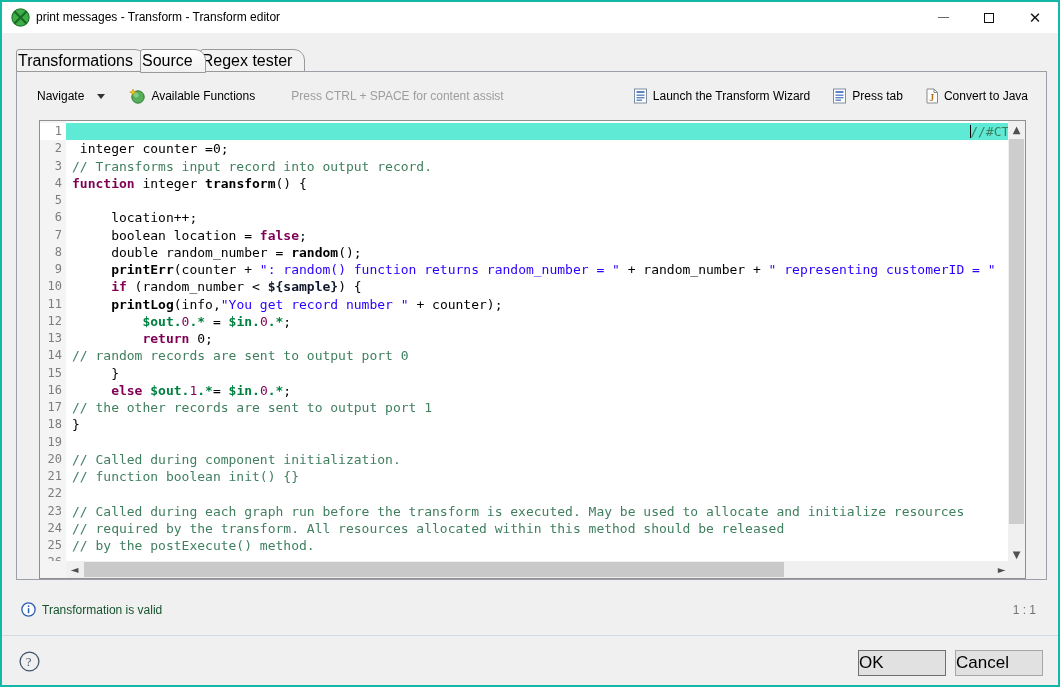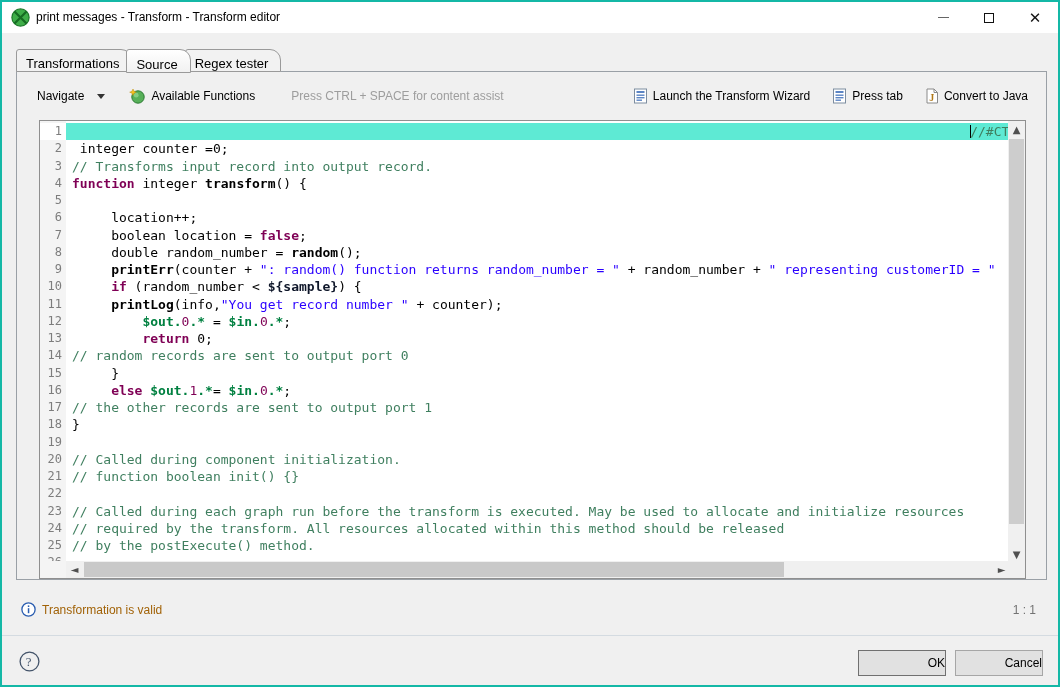--- a/index.html
+++ b/index.html
@@ -11,21 +11,21 @@
   .title-icon { position:absolute; left:9px; top:6px; width:19px; height:19px; }
   .title-text { position:absolute; left:34px; top:8px; font-size:12px; color:#000; white-space:nowrap; }
   .win-btn { position:absolute; top:0; width:46px; height:31px; display:flex; align-items:center; justify-content:center; color:#111; }
   .btn-min { right:92px; } .btn-max { right:46px; } .btn-close { right:0; }
   .glyph-min { width:11px; height:1px; background:#666; }
   .glyph-max { width:10px; height:10px; border:1px solid #111; }
   .glyph-close { font-size:15px; line-height:15px; color:#111; font-weight:400; }
 
   
   .tabs { position:absolute; left:14px; top:47px; height:23px; display:flex; z-index:3; }
-  .tab { position:relative; height:23px; padding:0 12px 0 9px; font-size:13px; color:#000; display:flex; align-items:flex-end;
+  .tab { position:relative; height:23px; padding:0 12px 0 1px; font-size:16px; color:#000; display:flex; align-items:center;
          border:1px solid #9a9a9a; border-radius:3px 11px 0 0; background:#f2f2f2; margin-right:-6px; }
   .tab.active { background:linear-gradient(#ffffff,#f1f1f1); z-index:5; height:24px; }
 
   
   .group { position:absolute; left:14px; top:69px; width:1031px; height:509px; border:1px solid #9aa0a6; background:#f0f0f0; z-index:1; }
 
   
   .toolbar { position:absolute; left:20px; top:12px; right:18px; height:24px; display:flex; align-items:center; font-size:12px; color:#000; }
   .tb-item { display:flex; align-items:center; gap:5px; white-space:nowrap; }
   .chev { width:0; height:0; border-left:4px solid transparent; border-right:4px solid transparent; border-top:5px solid #333; margin-left:8px; }
@@ -60,26 +60,26 @@
   .hscroll { position:absolute; left:26px; bottom:0; width:944px; height:17px; background:#f0f0f0; }
   .hscroll .arrow { position:absolute; top:0; width:17px; height:17px; display:flex; align-items:center; justify-content:center; color:#505050; }
   .hscroll .a-left { left:0; } .hscroll .a-right { right:0; }
   .h-thumb { position:absolute; left:18px; top:1px; width:700px; height:15px; background:#c9c9c9; }
   .sb-corner { position:absolute; right:0; bottom:0; width:17px; height:17px; background:#f0f0f0; }
   .gut-foot { position:absolute; left:0; bottom:0; width:26px; height:17px; background:#f4f4f4; }
   .sb-glyph { font-size:10px; line-height:10px; font-family:"DejaVu Sans", sans-serif; }
 
   
   .statusrow { position:absolute; left:0; top:592px; width:100%; height:30px; }
-  .status-msg { position:absolute; left:40px; top:9px; font-size:12px; color:#a16207; }
+  .status-msg { position:absolute; left:40px; top:9px; font-size:12px; color:#14532d; }
   .caret-pos { position:absolute; right:22px; top:9px; font-size:12px; color:#737373; }
   .sep { position:absolute; left:0; top:633px; width:100%; height:1px; background:#d4dbe1; }
   .footer { position:absolute; left:0; top:634px; width:100%; height:52px; }
-  .btn { position:absolute; top:14px; width:88px; height:26px; background:#e1e1e1; border:1px solid #a6a6a6; font-size:12px; color:#000;
-         display:flex; align-items:center; justify-content:flex-end; font-family:"Liberation Sans", sans-serif; }
+  .btn { position:absolute; top:14px; width:88px; height:26px; background:#e1e1e1; border:1px solid #a6a6a6; font-size:17px; color:#000;
+         display:flex; align-items:center; justify-content:flex-start; font-family:"Liberation Sans", sans-serif; }
   .btn-ok { right:112px; border-color:#707070; }
   .btn-cancel { right:15px; }
 </style>
 </head>
 <body>
 
 <div class="window">
 
   <div class="titlebar">
     <svg class="title-icon" viewBox="0 0 19 19">

